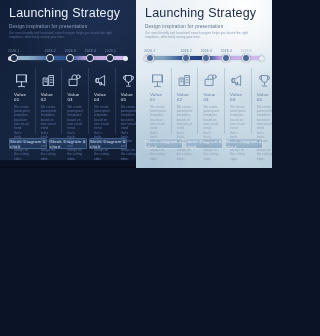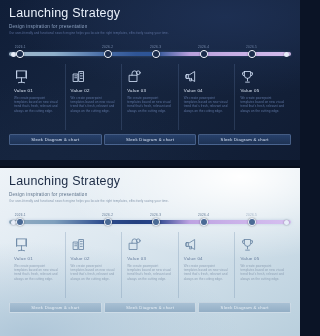--- a/index.html
+++ b/index.html
@@ -2,21 +2,21 @@
 <html><head>
 <meta charset="utf-8">
 <style>
   * { box-sizing: border-box; margin: 0; padding: 0; }
   html, body {
     width: 300px; height: 336px;
     font-family: "Liberation Sans", sans-serif;
     overflow: hidden;
     background: #0b1426;
   }
-  .deck { width: 272px; height: 336px; display: flex; flex-direction: column; }
+  .deck { width: 272px; height: 336px; display: flex; flex-direction: row; }
 
   
   .slide {
     position: relative;
     width: 300px; height: 168px;
     overflow: hidden;
     padding: 7px 9px 0 9px;
   }
 
   

